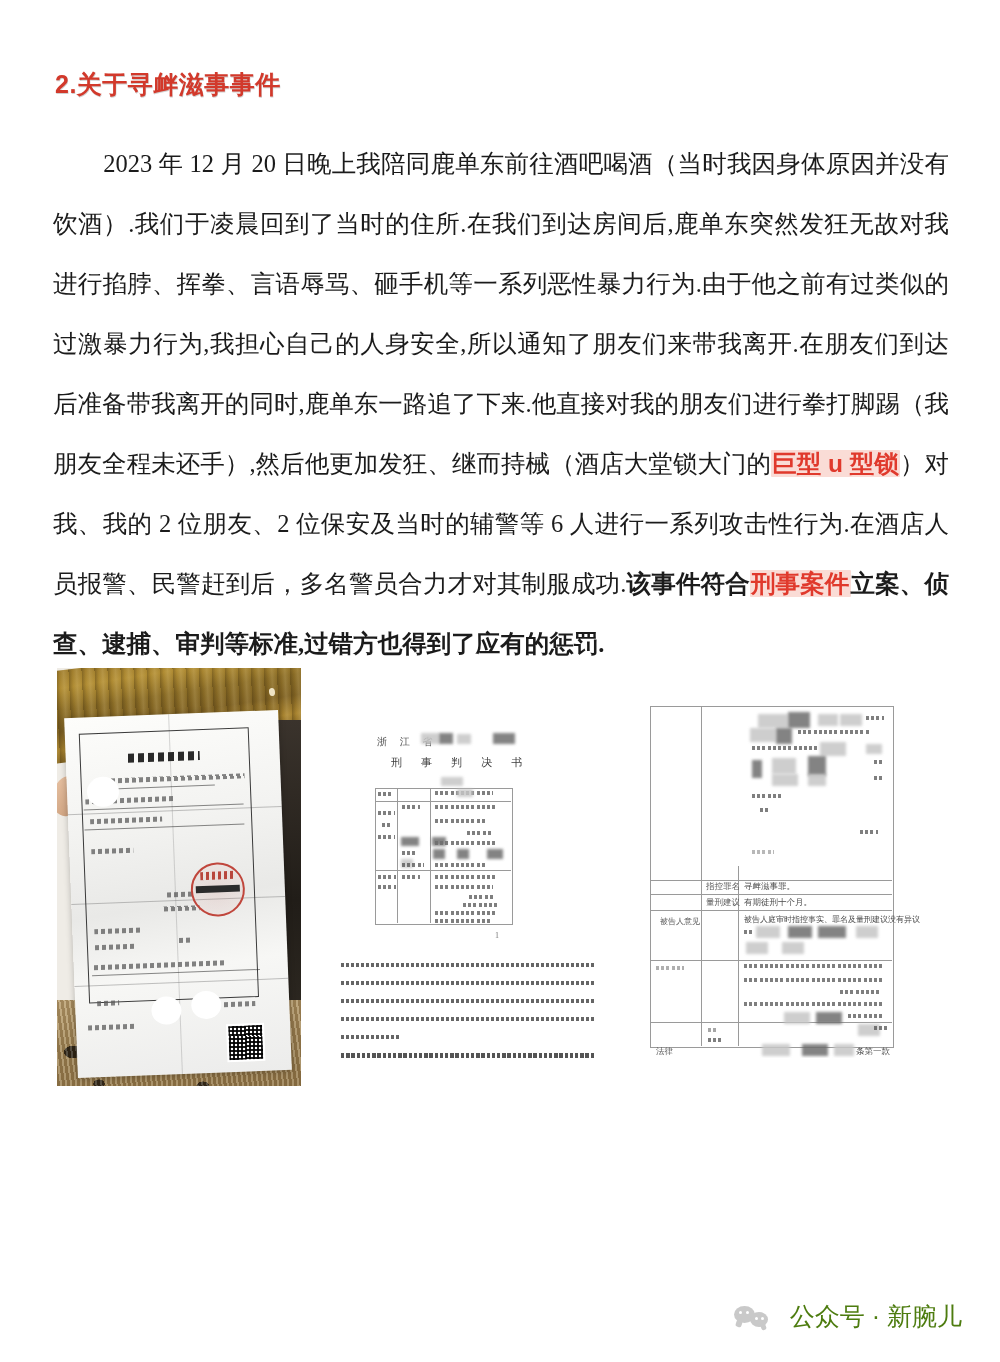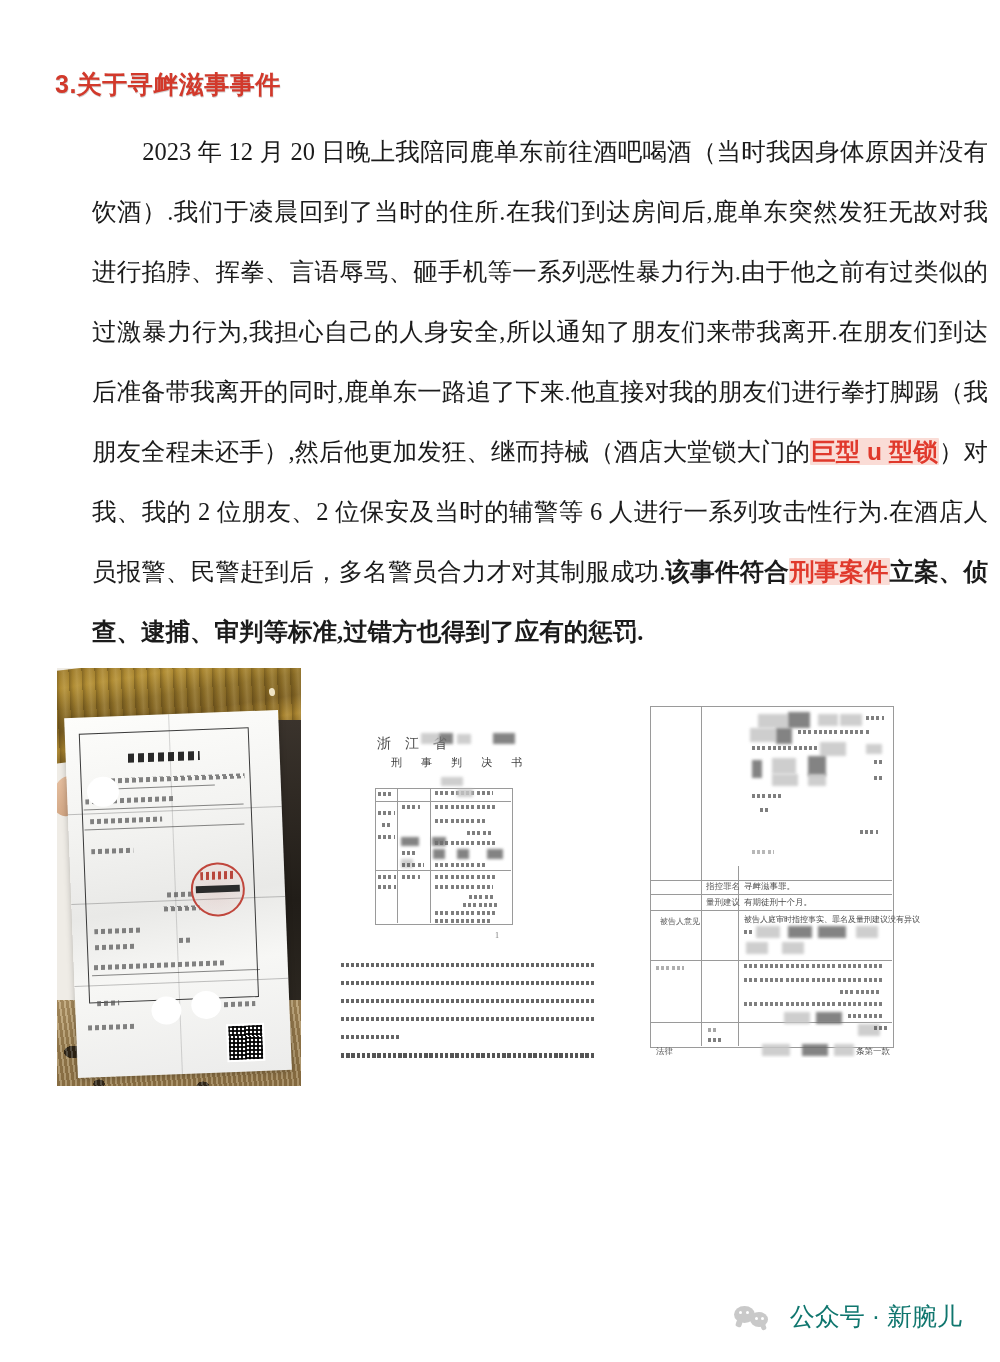--- a/index.html
+++ b/index.html
@@ -21,21 +21,21 @@
   }
 
   
   .body-block{
     position:absolute;left:53px;width:896px;
     font-size:24.5px;line-height:60px;
     color:#1b1b1b;
     text-align:justify;text-justify:inter-ideograph;
     font-family:"Liberation Serif","DejaVu Serif",serif;
   }
-  #para1{top:122px;margin-left:39px;}
+  #para1{top:134px;}
   .indent{display:inline-block;width:2.05em;}
   .hl-red{
     color:#e0392c;font-weight:bold;
     background:#fadcd6;
     padding:0 1px;border-radius:1px;
     font-family:"Liberation Sans","DejaVu Sans",sans-serif;
   }
   .bold-txt{font-weight:bold;}
 
   
@@ -134,21 +134,21 @@
   .r1{left:20px;top:60px;width:32px;height:30px;}
   .r2{left:76px;top:282px;width:30px;height:28px;}
   .r3{left:116px;top:278px;width:30px;height:28px;}
 
   
   .scan{position:absolute;background:#ffffff;overflow:hidden;}
   .scan.doc2{left:335px;top:55px;width:268px;height:335px;}
   .scan.doc3{left:612px;top:30px;width:330px;height:360px;}
   .s-title{
     position:absolute;font-family:"Liberation Sans","DejaVu Sans",sans-serif;
-    color:#4b4b4b;font-size:14px;letter-spacing:5px;
+    color:#4b4b4b;font-size:10px;letter-spacing:5px;
   }
   .blur{position:absolute;background:#9b9b9b;filter:blur(1.4px);opacity:.85;}
   .blur.lt{background:#c6c6c6;}
   .blur.dk{background:#6e6e6e;}
   .microtext{
     position:absolute;height:4px;opacity:.72;
     background:repeating-linear-gradient(90deg,#4d4d4d 0 3px,transparent 3px 5.2px);
   }
   .tbl{position:absolute;border:1px solid #9a9a9a;}
   .tline{position:absolute;background:#9a9a9a;}
@@ -185,42 +185,42 @@
     letter-spacing:0.3px;
   }
 
   
   #para2{top:1148px;}
 
   
   .wm-wechat{
     position:absolute;right:38px;top:1300px;
     display:flex;align-items:center;gap:22px;
-    color:#0f766e;font-size:25px;
+    color:#4d7c0f;font-size:25px;
     font-family:"Liberation Sans","DejaVu Sans",sans-serif;
     white-space:nowrap;
   }
   .wx-icon{position:relative;width:34px;height:26px;flex:0 0 auto;}
   .wx-icon .b1,.wx-icon .b2{position:absolute;border-radius:50%;background:#c9c9c9;}
   .wx-icon .b1{left:0;top:2px;width:21px;height:17px;}
   .wx-icon .b1:after{content:"";position:absolute;left:2px;bottom:-4px;width:6px;height:7px;background:#c9c9c9;border-radius:2px;transform:rotate(20deg);}
   .wx-icon .b2{right:0;top:8px;width:18px;height:15px;}
   .wx-icon .b2:after{content:"";position:absolute;right:2px;bottom:-3px;width:5px;height:6px;background:#c9c9c9;border-radius:2px;transform:rotate(-20deg);}
   .wx-icon .d{position:absolute;background:#fff;border-radius:50%;width:3px;height:3px;}
   .wx-icon .d1{left:5px;top:7px;}
   .wx-icon .d2{left:12px;top:7px;}
   .wx-icon .d3{right:10px;top:13px;}
   .wx-icon .d4{right:4px;top:13px;}
 </style>
 </head>
 <body>
 
 <div class="page">
 
-  <div class="section-title">3.关于寻衅滋事事件</div>
+  <div class="section-title">2.关于寻衅滋事事件</div>
 
   <div class="body-block" id="para1">
     <span class="indent"></span><span>2023 年 12 月 20 日晚上我陪同鹿单东前往酒吧喝酒（当时我因身体原因并没有饮酒）.我们于凌晨回到了当时的住所.在我们到达房间后,鹿单东突然发狂无故对我进行掐脖、挥拳、言语辱骂、砸手机等一系列恶性暴力行为.由于他之前有过类似的过激暴力行为,我担心自己的人身安全,所以通知了朋友们来带我离开.在朋友们到达后准备带我离开的同时,鹿单东一路追了下来.他直接对我的朋友们进行拳打脚踢（我朋友全程未还手）,然后他更加发狂、继而持械（酒店大堂锁大门的</span><span class="hl-red">巨型 u 型锁</span><span>）对我、我的 2 位朋友、2 位保安及当时的辅警等 6 人进行一系列攻击性行为.在酒店人员报警、民警赶到后，多名警员合力才对其制服成功.</span><span class="bold-txt">该事件符合</span><span class="hl-red">刑事案件</span><span class="bold-txt">立案、侦查、逮捕、审判等标准,过错方也得到了应有的惩罚.</span>
   </div>
 
 
   <div class="gallery">
 
     <div class="photo">
       <div class="wood"></div>

